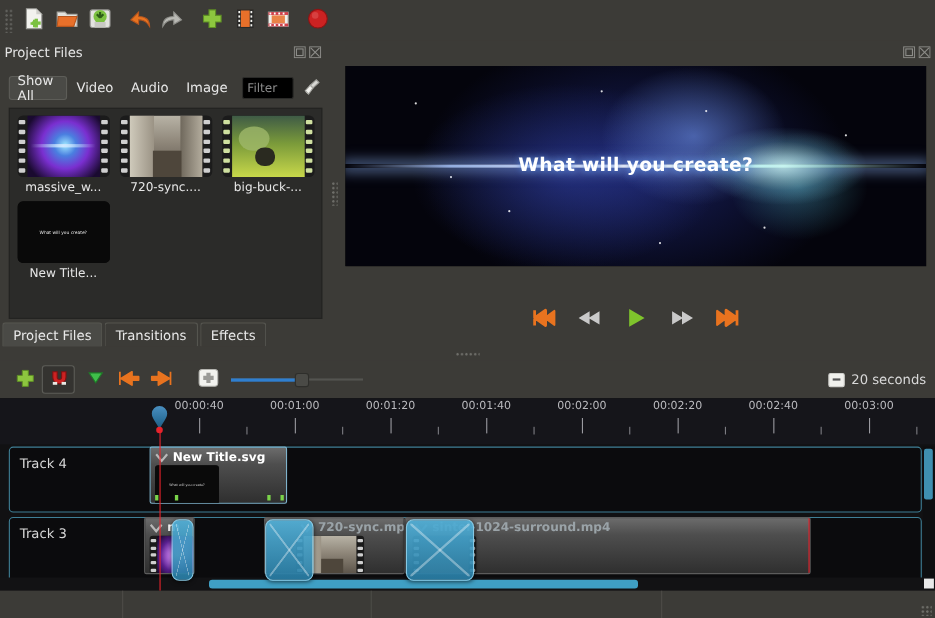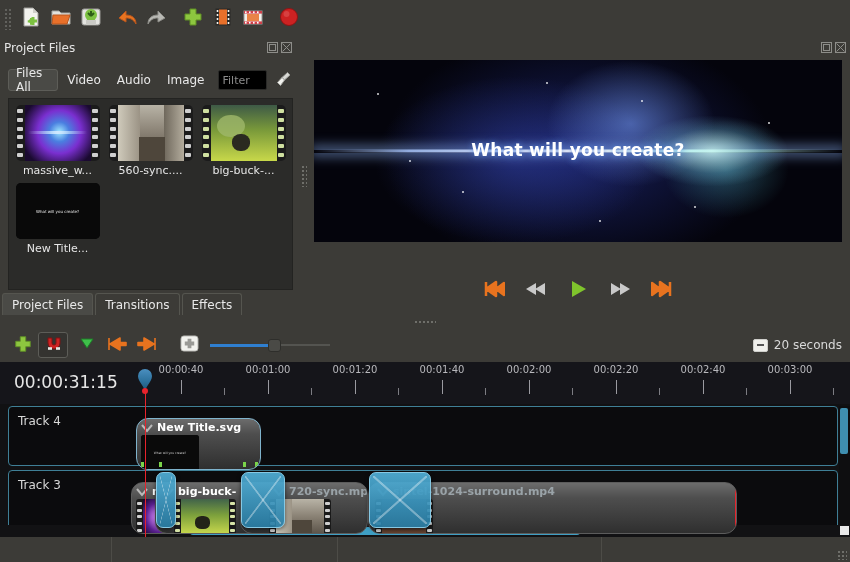--- a/index.html
+++ b/index.html
@@ -133,21 +133,21 @@
   .tick-minor { position: absolute; top: 26px; width: 1px; height: 7px; background: #7c7c82; }
   .playhead-head { position: absolute; width: 18px; height: 24px; top: 6px;
      transform: translateX(-50%); cursor: pointer; }
   .playhead-line { position: absolute; top: 28px; width: 1px; height: 147px;
      background: #e8232c; z-index: 30; pointer-events: none; }
 
   .track { position: absolute; left: 0; width: 838px; }
   .track-bg { position: absolute; left: 8px; right: 0; top: 0; bottom: 0;
      background: #0b0b0d; border: 1px solid #3f7f96; border-radius: 4px; }
   .track-label { position: absolute; left: 18px; top: 8px; font-size: 12px; color: #d7d7d7; z-index: 3; }
-  .clip { position: absolute; top: 12px; border-radius: 12px; overflow: hidden;
+  .clip { position: absolute; top: 0; border-radius: 2px; overflow: hidden;
      background: linear-gradient(180deg, #6c6c6c 0%, #4e4e4e 30%, #2f2f2f 100%);
      border: 1px solid #5c5c5c; cursor: pointer; z-index: 4; }
   .clip.selected { border: 1px solid #7fb3cc; }
   .clip-title { position: absolute; left: 20px; top: 2px; font-size: 11px; font-weight: bold;
      color: #ffffff; white-space: nowrap; }
   .clip-title.dim { color: #9aa3a8; }
   .clip-chevron { position: absolute; left: 4px; top: 3px; }
   .clip-thumbs { position: absolute; left: 4px; top: 16px; height: 36px; display: flex; gap: 3px; }
   .clip-thumb { position: relative; width: 58px; height: 36px; border-radius: 3px;
      background: #1a1a1a; overflow: hidden; display: flex; align-items: center; }
@@ -316,21 +316,21 @@
       </span>
       <span class="dock-btn">
         <svg width="11" height="11" viewBox="0 0 11 11">
             <rect x="0.5" y="0.5" width="10" height="10" fill="none" stroke="#d0d0cc"></rect>
             <path d="M1.5 1.5 L9.5 9.5 M9.5 1.5 L1.5 9.5" stroke="#d0d0cc"></path>
           </svg>
       </span>
     </div>
 
     <div class="pf-filterbar">
-      <div class="pf-tabbtn active">Files All</div>
+      <div class="pf-tabbtn active">Show All</div>
       <div class="pf-tabbtn">Video</div>
       <div class="pf-tabbtn">Audio</div>
       <div class="pf-tabbtn">Image</div>
       <div class="pf-filter-input">Filter</div>
       <span class="pf-broom">
         <svg width="18" height="18" viewBox="0 0 18 18">
           <path d="M12.5 2.5 L15 5 L9.5 10 L7 7.5 Z" fill="#d8d8d4" stroke="#9e9e99"></path>
           <path d="M7 7.5 L9.5 10 L5.5 15.5 L2.5 12.5 Z" fill="#f2f2ee" stroke="#a8a8a3"></path>
           <path d="M3.2 13.2 L5 15" stroke="#b5b5b0"></path>
         </svg>
@@ -382,21 +382,21 @@
             </div>
             <div class="film-perf">
                 <i></i>
                 <i></i>
                 <i></i>
                 <i></i>
                 <i></i>
                 <i></i>
               </div>
           </div>
-          <div class="file-label">560-sync....</div>
+          <div class="file-label">720-sync....</div>
         </div>
 
 
         <div class="file-item">
           <div class="film-wrap">
             <div class="film-perf">
                 <i style="background:#cfe0a0"></i>
                 <i style="background:#cfe0a0"></i>
                 <i style="background:#cfe0a0"></i>
                 <i style="background:#cfe0a0"></i>
@@ -561,21 +561,20 @@
       <span class="zoom-out-icon">
           <i></i>
         </span>
       <span>20 seconds</span>
     </div>
   </div>
 
   <div id="timeline">
 
     <div class="ruler">
-      <div class="timecode">00:00:31:15</div>
 
       <div class="tick-label" style="left:181px">00:00:40</div>
       <div class="tick-label" style="left:268px">00:01:00</div>
       <div class="tick-label" style="left:355px">00:01:20</div>
       <div class="tick-label" style="left:442px">00:01:40</div>
       <div class="tick-label" style="left:529px">00:02:00</div>
       <div class="tick-label" style="left:616px">00:02:20</div>
       <div class="tick-label" style="left:703px">00:02:40</div>
       <div class="tick-label" style="left:790px">00:03:00</div>
 
@@ -656,49 +655,20 @@
                 <i></i>
                 <i></i>
                 <i></i>
                 <i></i>
               </div>
             <div class="tthumb-center" style="background:radial-gradient(circle at 55% 50%, #f0d8ff 0%, #b86fe0 30%, #5a2090 60%, #18082c 95%);"></div>
           </div>
         </div>
       </div>
 
-      <div class="clip" style="left:155px; width:125px; height:52px;">
-        <span class="clip-chevron" style="left:6px">
-          <svg width="12" height="10" viewBox="0 0 12 10">
-              <path d="M1 2 L6 8 L11 2" fill="none" stroke="#b9b9b9" stroke-width="2"></path>
-            </svg>
-        </span>
-        <span class="clip-title" style="left:22px">big-buck-</span>
-        <div class="clip-thumbs" style="left:18px">
-          <div class="clip-thumb" style="width:62px">
-            <div class="tthumb-perf">
-                <i style="background:#d7e4a8"></i>
-                <i style="background:#d7e4a8"></i>
-                <i style="background:#d7e4a8"></i>
-                <i style="background:#d7e4a8"></i>
-                <i style="background:#d7e4a8"></i>
-              </div>
-            <div class="tthumb-center" style="background:linear-gradient(180deg,#41634a 0%,#7da13c 45%,#ccdb4e 100%);">
-              <div style="position:absolute;left:30%;top:48%;width:30%;height:34%;border-radius:45%;background:#232318;"></div>
-            </div>
-            <div class="tthumb-perf">
-                <i style="background:#d7e4a8"></i>
-                <i style="background:#d7e4a8"></i>
-                <i style="background:#d7e4a8"></i>
-                <i style="background:#d7e4a8"></i>
-                <i style="background:#d7e4a8"></i>
-              </div>
-          </div>
-        </div>
-      </div>
 
       <div class="clip" style="left:240px; width:128px; height:52px;">
         <span class="clip-chevron" style="left:32px">
           <svg width="12" height="10" viewBox="0 0 12 10">
               <path d="M1 2 L6 8 L11 2" fill="none" stroke="#8d9aa0" stroke-width="2"></path>
             </svg>
         </span>
         <span class="clip-title dim" style="left:48px">720-sync.mp4</span>
         <div class="clip-thumbs" style="left:28px">
           <div class="clip-thumb" style="width:62px">

